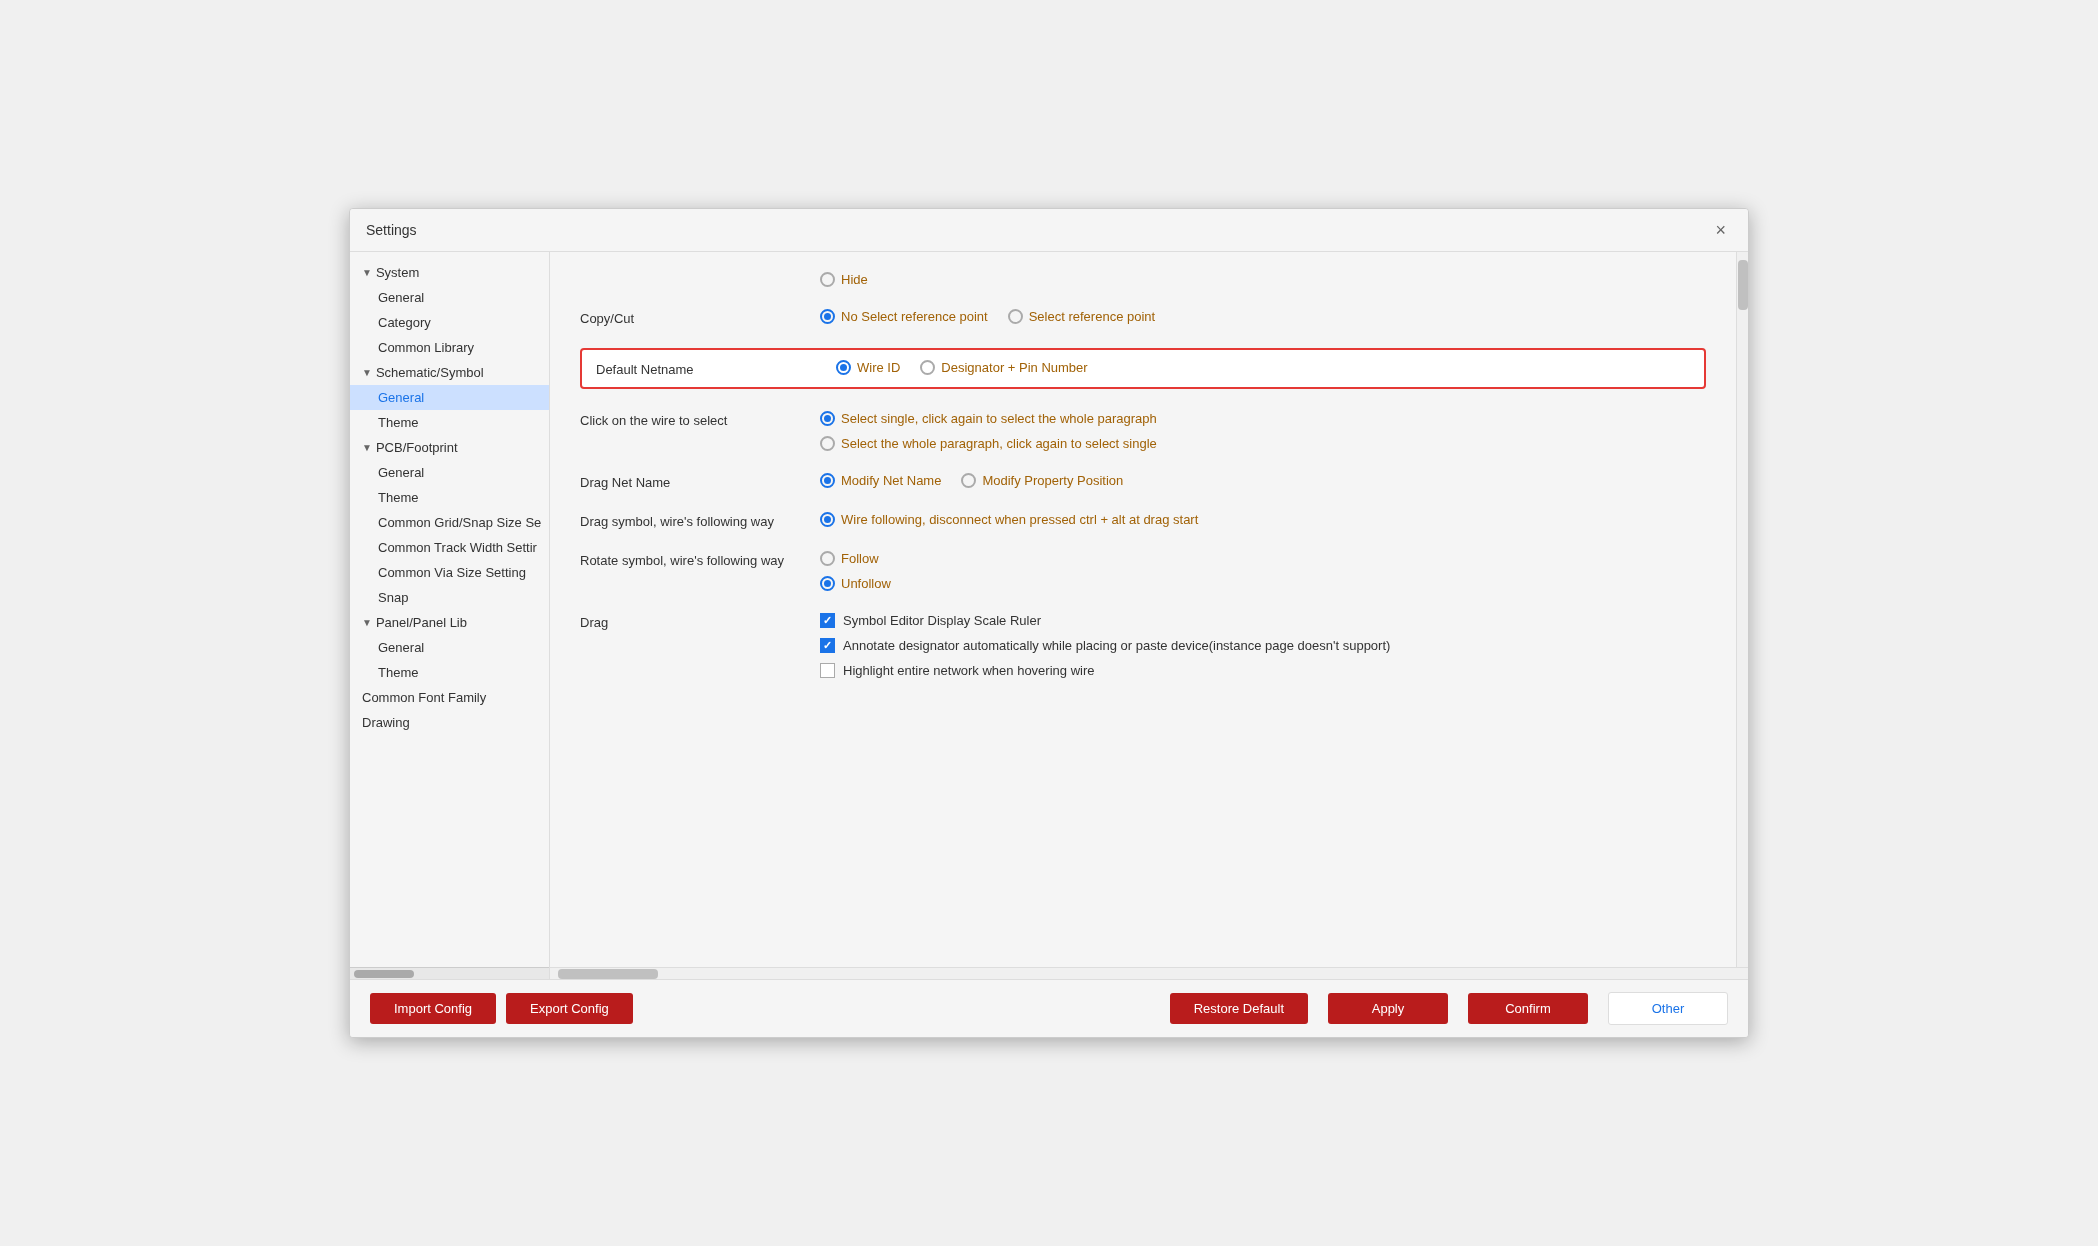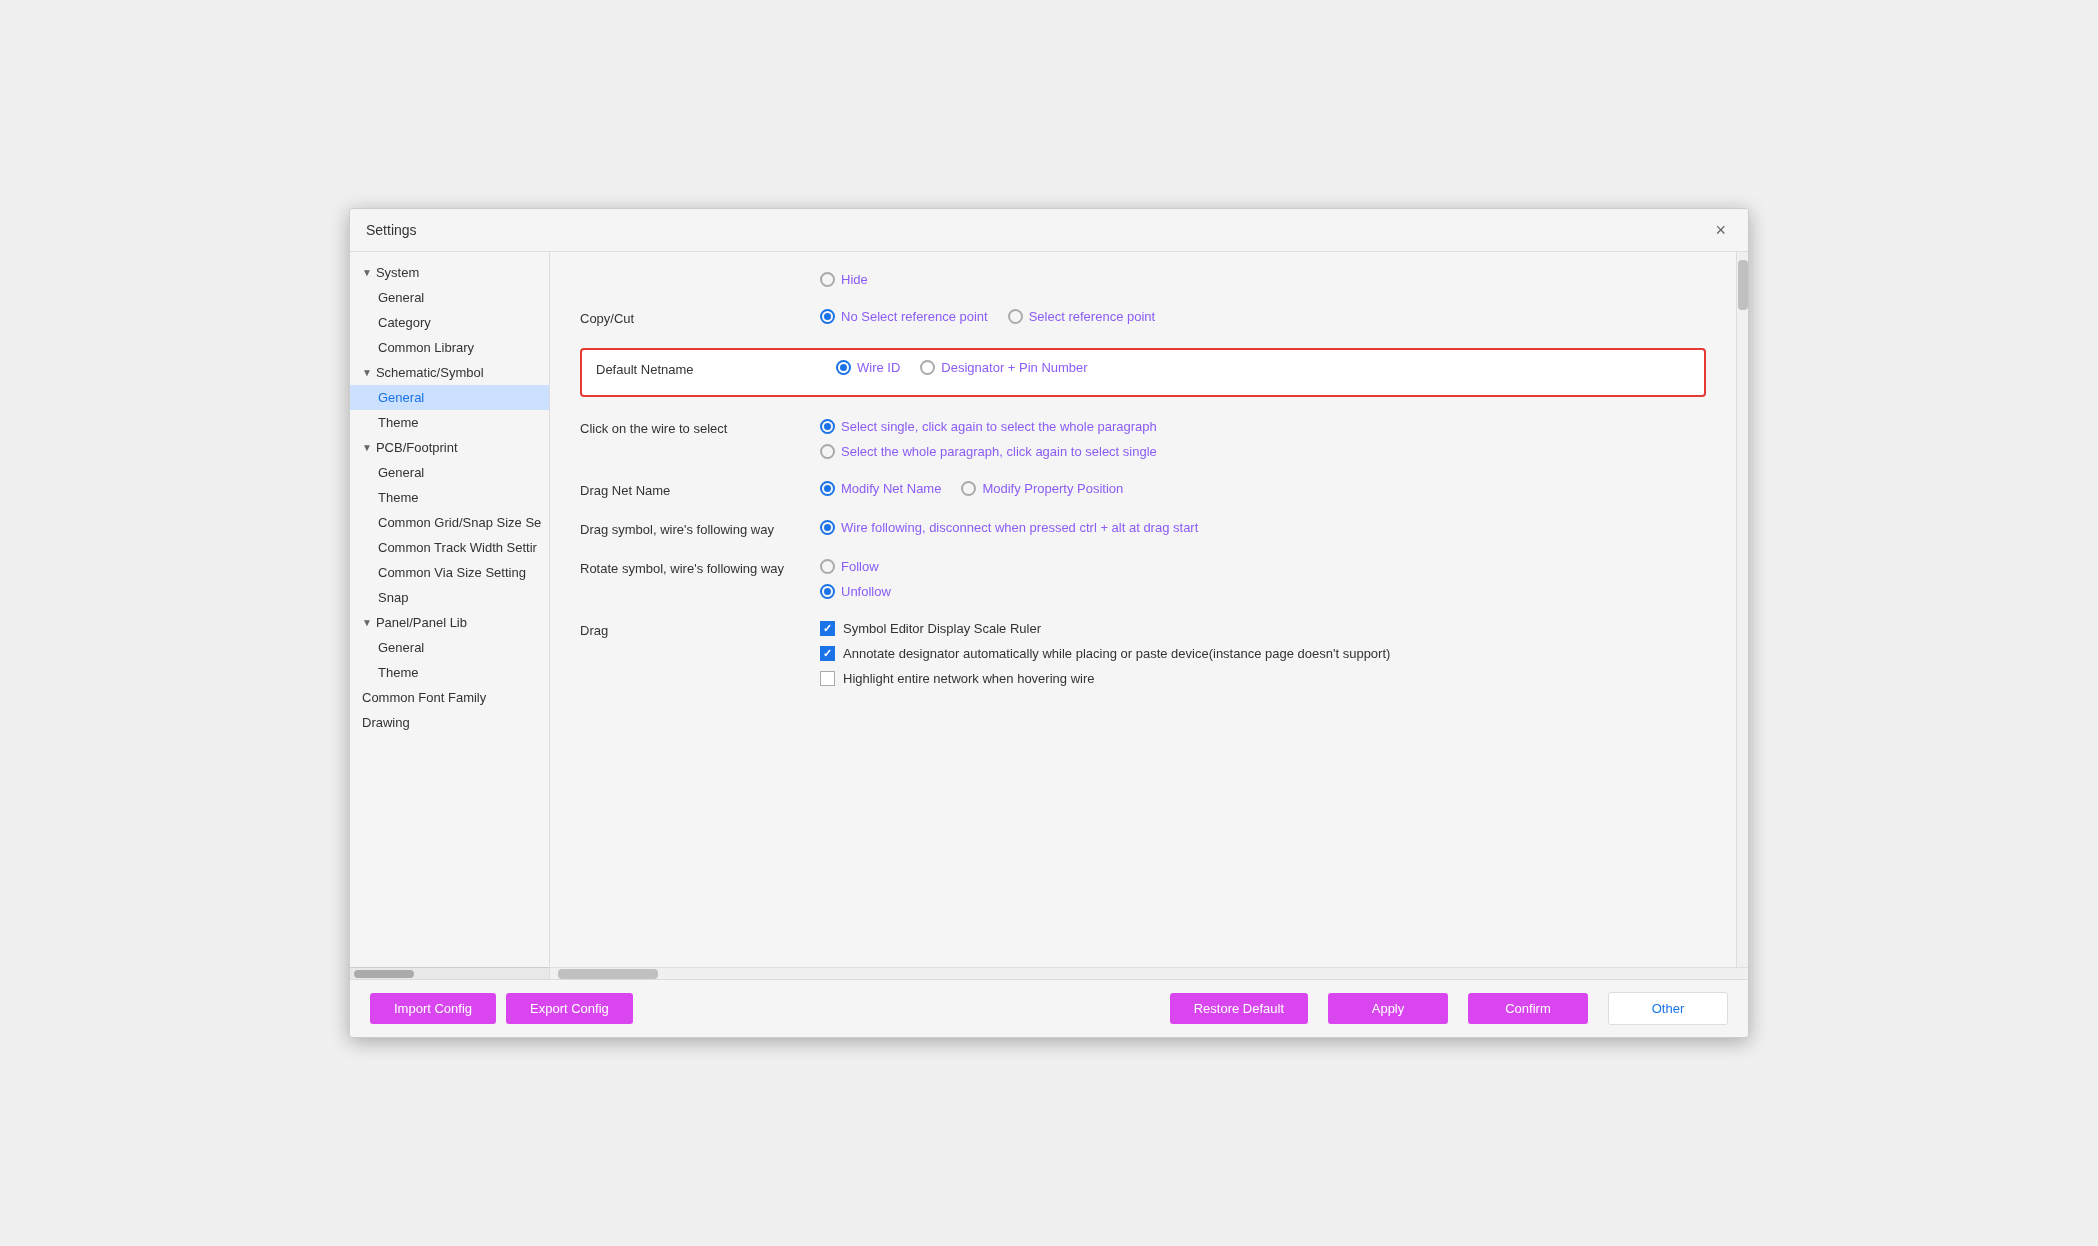--- a/index.html
+++ b/index.html
@@ -108,21 +108,21 @@
       gap: 20px;
       flex-wrap: wrap;
     }
 
     .radio-option {
       display: flex;
       align-items: center;
       gap: 6px;
       cursor: pointer;
       font-size: 13px;
-      color: #8b5cf6;
+      color: #a16207;
     }
 
     .radio-circle {
       width: 15px;
       height: 15px;
       border-radius: 50%;
       border: 2px solid #aaa;
       display: flex;
       align-items: center;
       justify-content: center;
@@ -196,21 +196,21 @@
     .btn {
       padding: 8px 24px;
       border: none;
       border-radius: 3px;
       cursor: pointer;
       font-size: 13px;
       min-width: 120px;
     }
 
     .btn-blue {
-      background: #d946ef;
+      background: #b91c1c;
       color: white;
     }
 
     .btn-white {
       background: white;
       color: #1a73e8;
       border: 1px solid #ddd;
     }
 
     .main-wrapper {
@@ -366,21 +366,21 @@
                 </label>
                 <label class="radio-option">
                   <div class="radio-circle"></div>
                   <span>Select reference point</span>
                 </label>
               </div>
             </div>
           </div>
 
           <div style="border: 2px solid #e53935; border-radius: 4px; padding: 10px 14px; margin-bottom: 22px; background: white;">
-            <div class="settings-row" style="margin-bottom:8px;">
+            <div class="settings-row" style="margin-bottom:0;">
               <div class="settings-label">Default Netname</div>
               <div class="settings-options">
                 <div class="radio-row">
                   <label class="radio-option">
                     <div class="radio-circle selected"></div>
                     <span>Wire ID</span>
                   </label>
                   <label class="radio-option">
                     <div class="radio-circle"></div>
                     <span>Designator + Pin Number</span>

